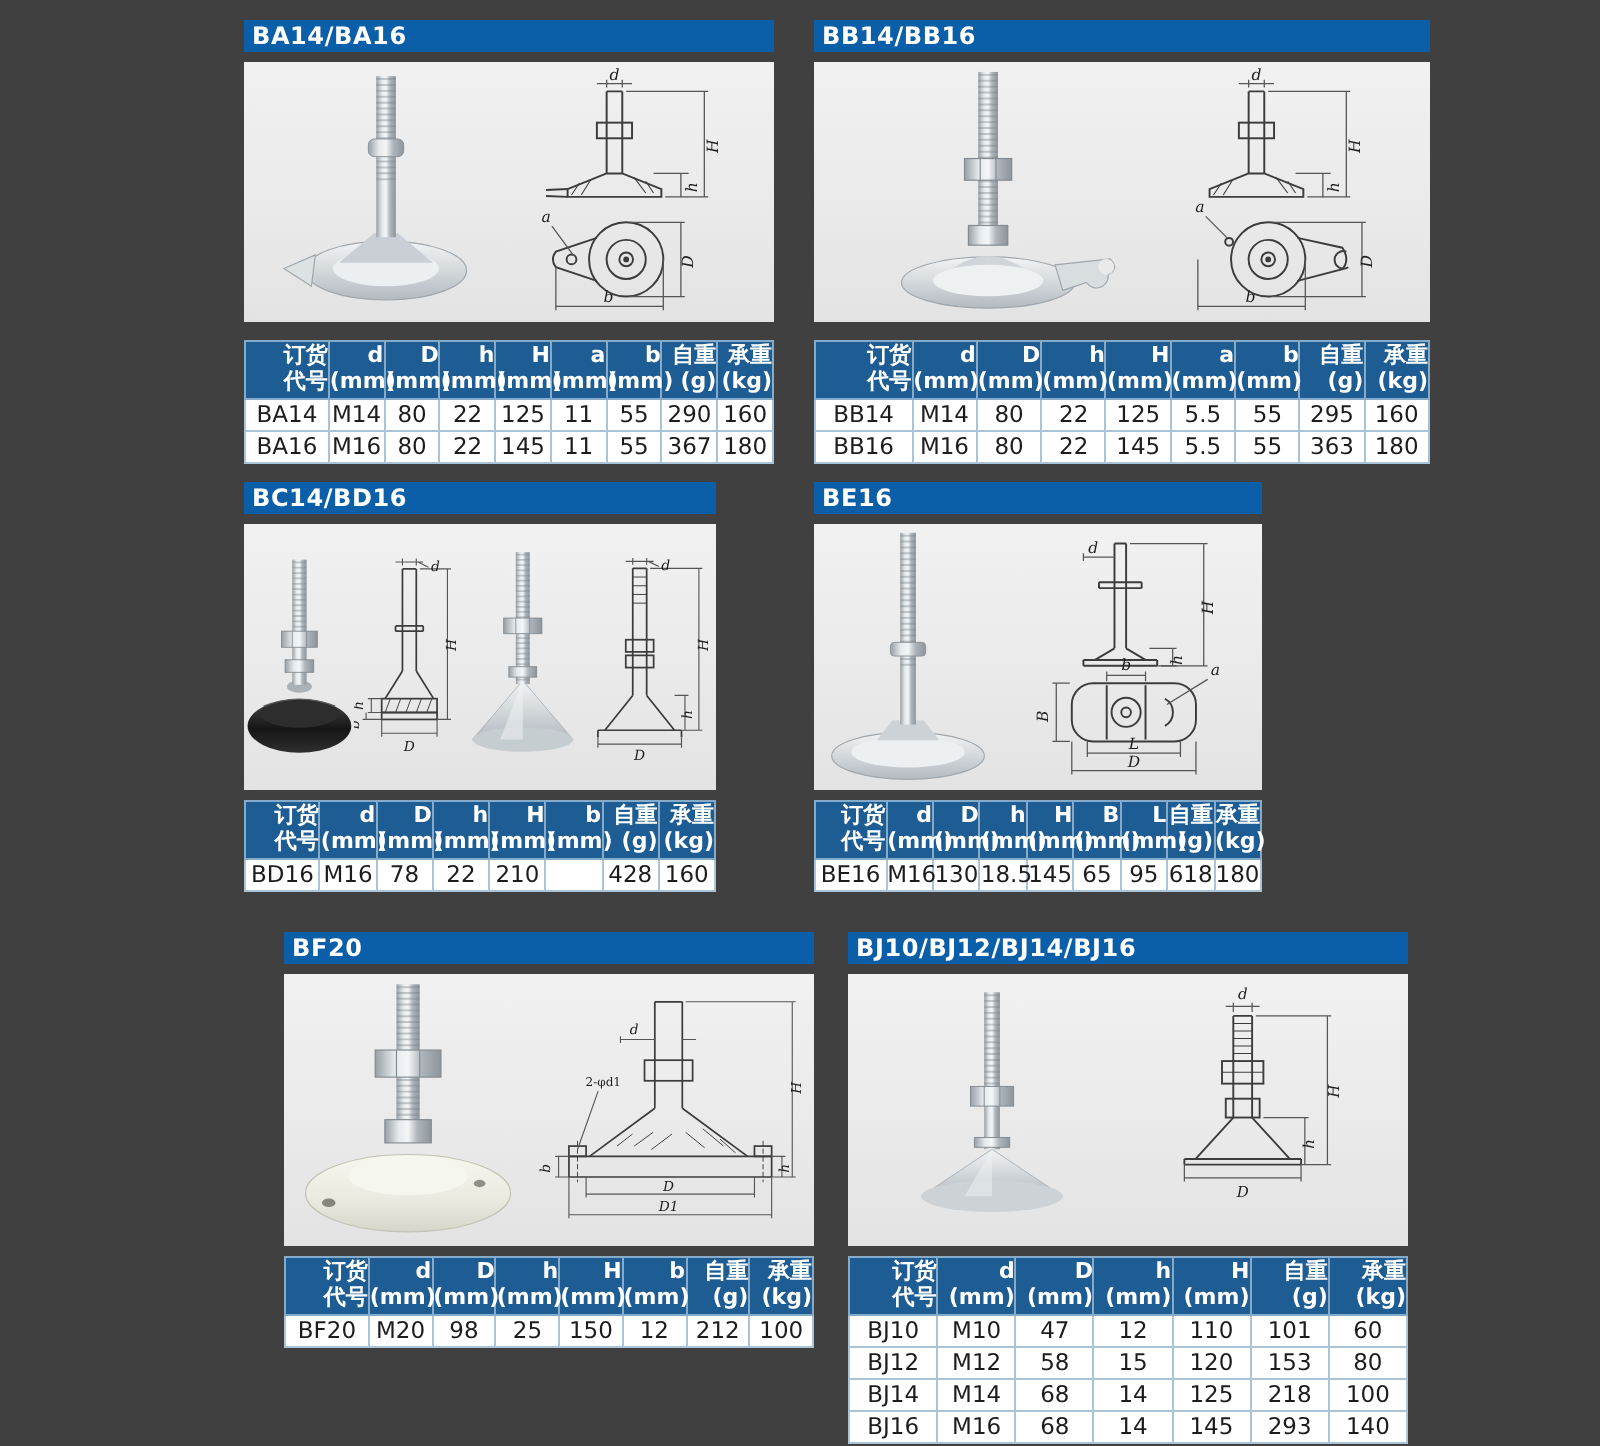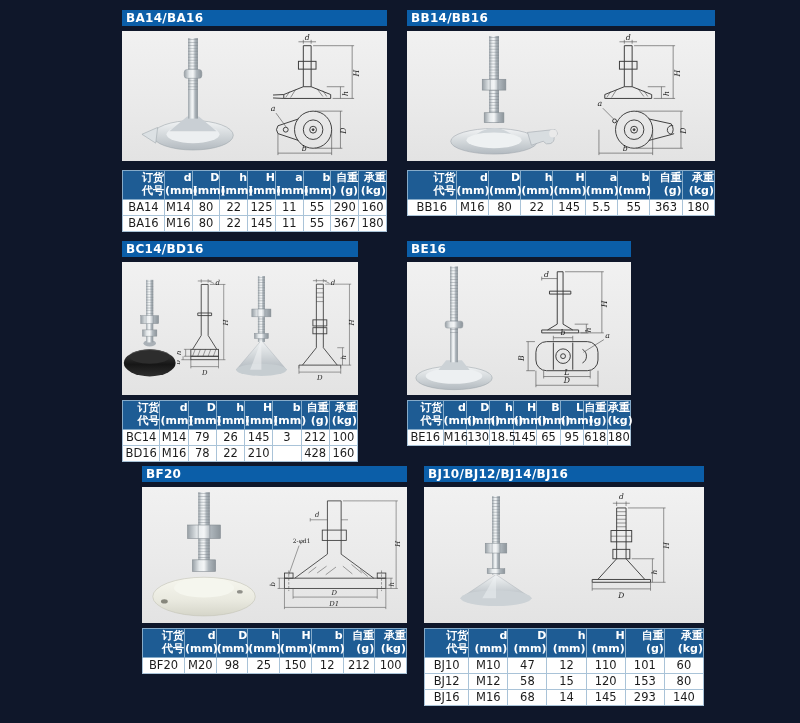--- a/index.html
+++ b/index.html
@@ -1,16 +1,16 @@
 <!DOCTYPE html>
 <html><head>
 <meta charset="utf-8">
 <style>
   html,body{margin:0;padding:0;background:#fff;}
-  .page{position:relative;width:800px;height:723px;background:#0f172a;overflow:hidden;
+  .page{position:relative;width:800px;height:723px;background:#404040;overflow:hidden;
         font-family:"DejaVu Sans","Liberation Sans",sans-serif;}
   .sec{position:absolute;}
   #sec-ba{left:122px;top:10px;width:265px;}
   #sec-bb{left:407px;top:10px;width:308px;}
   #sec-bc{left:122px;top:241px;width:236px;}
   #sec-be{left:407px;top:241px;width:224px;}
   #sec-bf{left:122px;top:466px;width:265px;padding-left:20px;}
   #sec-bj{left:424px;top:466px;width:280px;}
   .bar{height:16px;background:#0b5ea8;color:#fff;font-weight:bold;font-size:12px;
        line-height:16px;padding-left:4px;box-sizing:border-box;letter-spacing:.3px;}
@@ -222,20 +222,31 @@
             <th>b
 (mm)</th>
             <th>自重
 (g)</th>
             <th>承重
 (kg)</th>
           </tr>
         </thead>
         <tbody>
           <tr>
+            <td>BB14</td>
+            <td>M14</td>
+            <td>80</td>
+            <td>22</td>
+            <td>125</td>
+            <td>5.5</td>
+            <td>55</td>
+            <td>295</td>
+            <td>160</td>
+          </tr>
+          <tr>
             <td>BB16</td>
             <td>M16</td>
             <td>80</td>
             <td>22</td>
             <td>145</td>
             <td>5.5</td>
             <td>55</td>
             <td>363</td>
             <td>180</td>
           </tr>
@@ -329,30 +340,20 @@
             <th>b
 (mm)</th>
             <th>自重
 (g)</th>
             <th>承重
 (kg)</th>
           </tr>
         </thead>
         <tbody>
           <tr>
-            <td>BC14</td>
-            <td>M14</td>
-            <td>79</td>
-            <td>26</td>
-            <td>145</td>
-            <td>3</td>
-            <td>212</td>
-            <td>100</td>
-          </tr>
-          <tr>
             <td>BD16</td>
             <td>M16</td>
             <td>78</td>
             <td>22</td>
             <td>210</td>
             <td></td>
             <td>428</td>
             <td>160</td>
           </tr>
         </tbody>
@@ -589,20 +590,29 @@
           <tr>
             <td>BJ12</td>
             <td>M12</td>
             <td>58</td>
             <td>15</td>
             <td>120</td>
             <td>153</td>
             <td>80</td>
           </tr>
           <tr>
+            <td>BJ14</td>
+            <td>M14</td>
+            <td>68</td>
+            <td>14</td>
+            <td>125</td>
+            <td>218</td>
+            <td>100</td>
+          </tr>
+          <tr>
             <td>BJ16</td>
             <td>M16</td>
             <td>68</td>
             <td>14</td>
             <td>145</td>
             <td>293</td>
             <td>140</td>
           </tr>
         </tbody>
       </table>

